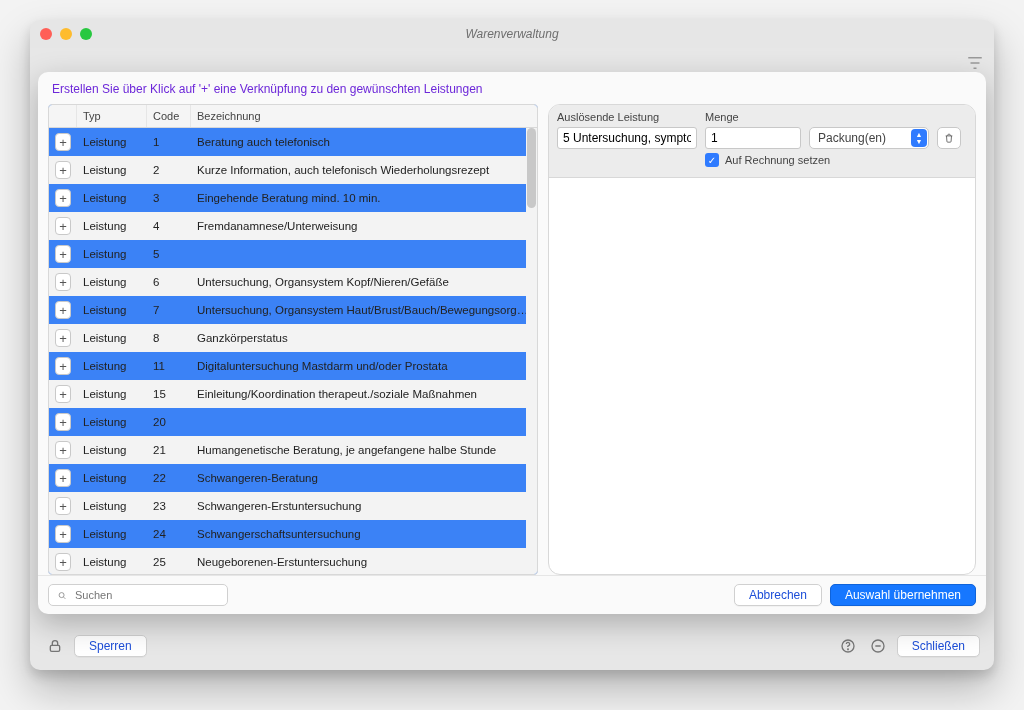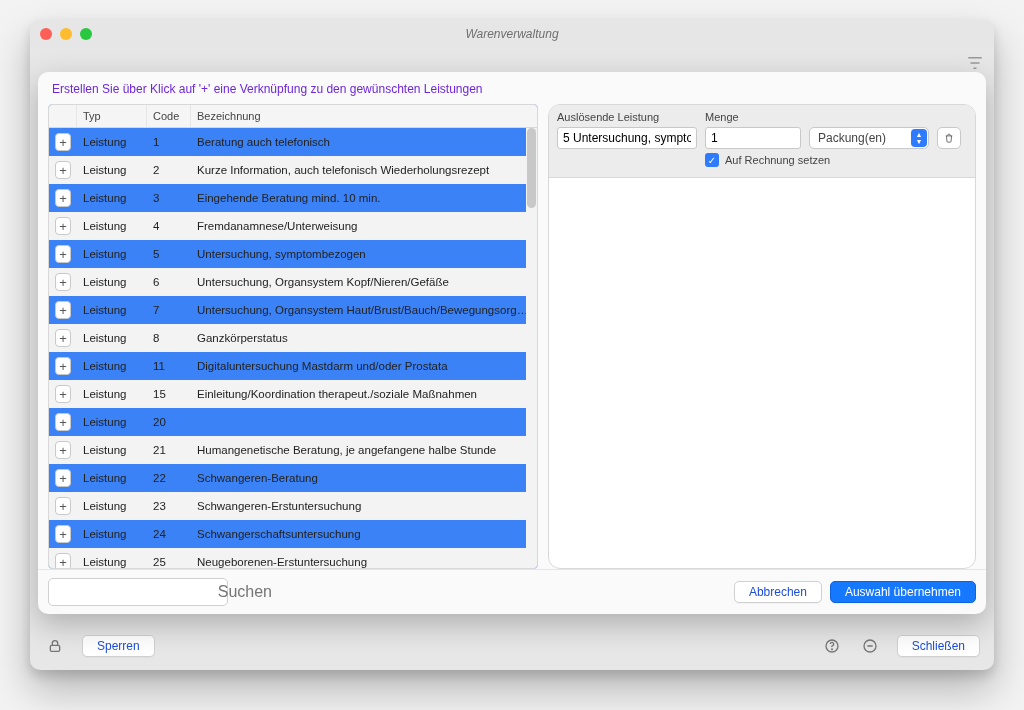--- a/index.html
+++ b/index.html
@@ -36,21 +36,21 @@
   .win-title {
     position: absolute; left: 0; right: 0; text-align: center;
     font-size: 12px; color: #6f6f6f; pointer-events: none; font-style: italic;
   }
   .toolbar-right {
     position: absolute; right: 10px; top: 34px; width: 18px; height: 18px;
     color: #9a9a9a;
   }
   .parent-footer {
     position: absolute; left: 14px; right: 14px; bottom: 10px; height: 28px;
-    display: flex; align-items: center; gap: 16px;
+    display: flex; align-items: center; gap: 8px;
   }
   .parent-footer .spacer { flex: 1; }
   .mac-btn {
     font-size: 12px; color: #1d4ed8; background: #fff;
     border: 1px solid #d0d0d0; border-radius: 5px;
     padding: 3px 14px; box-shadow: 0 1px 0 rgba(0,0,0,.03);
   }
   .icon-btn {
     width: 22px; height: 22px; display: inline-flex; align-items: center; justify-content: center;
     color: #777;
@@ -151,21 +151,21 @@
     padding: 8px 10px; display: flex; align-items: center; gap: 8px;
     border-top: 1px solid #e6e6e6;
   }
   .search {
     display: flex; align-items: center; gap: 6px;
     border: 1px solid #d0d0d0; border-radius: 5px;
     padding: 3px 8px; background: #fff; width: 180px;
     font-size: 12px; color: #888;
   }
   .search input {
-    border: none; outline: none; font-size: 16px; flex: 1; color: #333; background: transparent; text-align: right;
+    border: none; outline: none; font-size: 11px; flex: 1; color: #333; background: transparent;
   }
   .footer .spacer { flex: 1; }
   .primary {
     background: #1677ff; color: #fff; border: 1px solid #0f63da;
   }
   svg { display: block; }
 </style>
 </head>
 <body>
 
@@ -255,21 +255,20 @@
               <div>Leistung</div>
               <div>4</div>
               <div>Fremdanamnese/Unterweisung</div>
             </div>
             <div class="row">
               <div class="add-cell">
                 <span class="add-btn">+</span>
               </div>
               <div>Leistung</div>
               <div>5</div>
-              <div>Untersuchung, symptombezogen</div>
             </div>
             <div class="row">
               <div class="add-cell">
                 <span class="add-btn">+</span>
               </div>
               <div>Leistung</div>
               <div>6</div>
               <div>Untersuchung, Organsystem Kopf/Nieren/Gefäße</div>
             </div>
             <div class="row">

